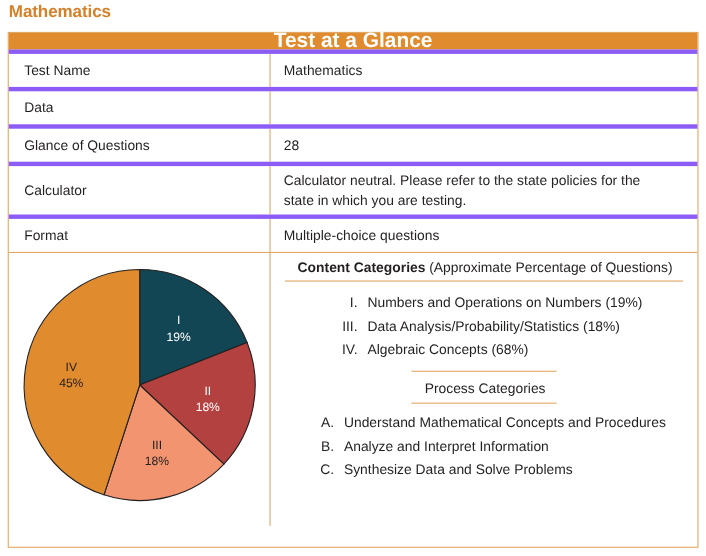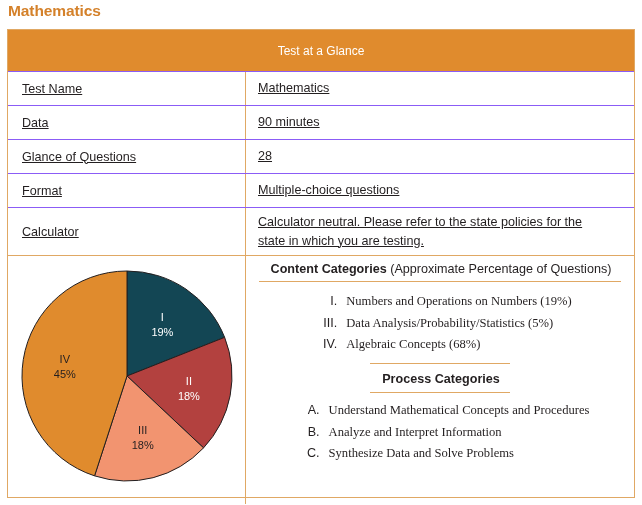--- a/index.html
+++ b/index.html
@@ -40,36 +40,35 @@
     top: 29px;
     width: 628px;
     height: 469px;
     box-sizing: border-box;
     border: 1px solid #e0a864;
     border-collapse: collapse;
     background: #ffffff;
   }
 
   .tag-header {
-    height: 41px;
+    height: 15px;
     background: #e08b2d;
     color: #ffffff;
-    font-size: 12px;
-    font-weight: normal;
+    font-size: 19px;
+    font-weight: bold;
     display: flex;
     align-items: center;
     justify-content: center;
     box-sizing: border-box;
   }
 
   .row {
     display: flex;
-    border-top: 1px solid #8b5cf6;
-    box-sizing: border-box;
-    text-decoration: underline;
+    border-top: 4px solid #8b5cf6;
+    box-sizing: border-box;
   }
   .row:first-of-type { border-top: none; }
 
   .cell-label {
     width: 238px;
     flex: 0 0 238px;
     box-sizing: border-box;
     border-right: 1px solid #e0a864;
     padding: 0 0 0 14px;
     display: flex;
@@ -141,27 +140,27 @@
     line-height: 1.72;
     white-space: nowrap;
   }
   .cat-num {
     width: 36px;
     flex: 0 0 36px;
     text-align: right;
     padding-right: 9px;
     box-sizing: border-box;
   }
-  .cat-text { flex: 1 1 auto; font-family: Liberation Serif, serif; }
+  .cat-text { flex: 1 1 auto; }
 
   .proc-head {
     box-sizing: border-box;
     padding: 8px 10px 6px 12px;
     font-size: 12.6px;
-    font-weight: bold;
+    font-weight: normal;
     color: #231f20;
     border-top: 1px solid #e0a864;
     border-bottom: 1px solid #e0a864;
   }
 
   .spacer-grow { flex: 1 1 auto; }
 
   
   .pie-wrap {
     position: absolute;
@@ -192,38 +191,37 @@
       <span>Test at a Glance</span>
     </div>
 
     <div class="row r-h34">
       <div class="cell-label">Test Name</div>
       <div class="cell-value">Mathematics</div>
     </div>
 
     <div class="row r-h34">
       <div class="cell-label">Data</div>
-      <div class="cell-value">90 minutes</div>
     </div>
 
     <div class="row r-h34">
       <div class="cell-label">Glance of Questions</div>
       <div class="cell-value">28</div>
-    </div>
-
-    <div class="row r-h34">
-      <div class="cell-label">Format</div>
-      <div class="cell-value">Multiple-choice questions</div>
     </div>
 
     <div class="row r-calc">
       <div class="cell-label">Calculator</div>
       <div class="cell-value">
         <span class="calc-text">Calculator neutral. Please refer to the state policies for the state in which you are testing.</span>
       </div>
+    </div>
+
+    <div class="row r-h34">
+      <div class="cell-label">Format</div>
+      <div class="cell-value">Multiple-choice questions</div>
     </div>
 
     <div class="bottom">
 
       <div class="chart-cell">
         <div class="pie-wrap">
           <svg class="pie-svg" width="222" height="226" viewBox="0 0 222 226">
             <g>
               <path id="slice-0" stroke="#231f20" stroke-width="1" d="M 111 113 L 111.00 8.00 A 105 105 0 0 1 208.63 74.35 Z" fill="#134654"></path>
               <path id="slice-1" stroke="#231f20" stroke-width="1" d="M 111 113 L 208.63 74.35 A 105 105 0 0 1 187.54 184.88 Z" fill="#b3413f"></path>
@@ -251,21 +249,21 @@
 
         <div class="cat-head"><b>Content Categories</b><span> (Approximate Percentage of Questions)</span></div>
 
         <div class="cat-list pad-content">
           <div class="cat-item">
             <span class="cat-num">I.</span>
             <span class="cat-text">Numbers and Operations on Numbers (19%)</span>
           </div>
           <div class="cat-item">
             <span class="cat-num">III.</span>
-            <span class="cat-text">Data Analysis/Probability/Statistics (5%)</span>
+            <span class="cat-text">Data Analysis/Probability/Statistics (18%)</span>
           </div>
           <div class="cat-item">
             <span class="cat-num">IV.</span>
             <span class="cat-text">Algebraic Concepts (68%)</span>
           </div>
         </div>
 
         <div class="proc-head">Process Categories</div>
 
         <div class="cat-list">

